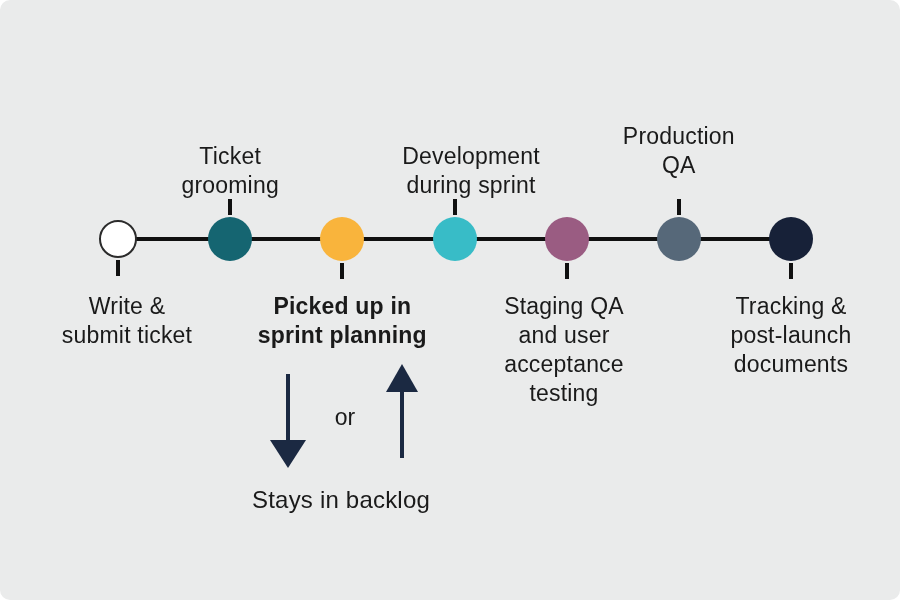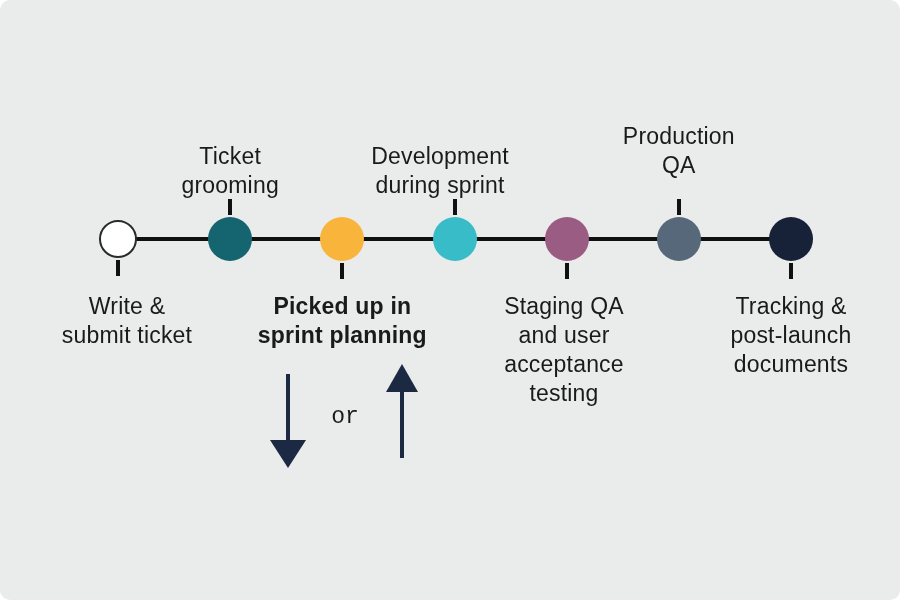--- a/index.html
+++ b/index.html
@@ -53,21 +53,21 @@
       <div class="tick" style="left: 228.167px; height: 16px; background: rgb(16, 16, 16); top: 199px;"></div>
       <div class="node" style="left: 208.167px; top: 217px; height: 44px; width: 44px; background: rgb(21, 101, 113);"></div>
       <div class="node-label" style="left: 115.167px; bottom: 400px;">Ticket
 grooming</div>
       <div class="tick" style="left: 340.333px; height: 16px; background: rgb(16, 16, 16); top: 263px;"></div>
       <div class="node" style="left: 320.333px; top: 217px; height: 44px; width: 44px; background: rgb(249, 180, 60);"></div>
       <div class="node-label" style="left: 227.333px; top: 292px; font-weight: bold;">Picked up in
 sprint planning</div>
       <div class="tick" style="left: 452.5px; height: 16px; background: rgb(16, 16, 16); top: 199px;"></div>
       <div class="node" style="left: 432.5px; top: 217px; height: 44px; width: 44px; background: rgb(56, 188, 199);"></div>
-      <div class="node-label" style="left: 325px; bottom: 400px;">Development
+      <div class="node-label" style="left: 356px; bottom: 400px;">Development
 during sprint</div>
       <div class="tick" style="left: 564.667px; height: 16px; background: rgb(16, 16, 16); top: 263px;"></div>
       <div class="node" style="left: 544.667px; top: 217px; height: 44px; width: 44px; background: rgb(154, 92, 130);"></div>
       <div class="node-label" style="left: 449px; top: 292px;">Staging QA
 and user
 acceptance
 testing</div>
       <div class="tick" style="left: 676.833px; height: 16px; background: rgb(16, 16, 16); top: 199px;"></div>
       <div class="node" style="left: 656.833px; top: 217px; height: 44px; width: 44px; background: rgb(86, 104, 121);"></div>
       <div class="node-label" style="left: 563.833px; bottom: 420px;">Production
@@ -80,14 +80,15 @@
     </div>
 
   <div class="arrow" id="arrow-down" style="left: 270px; top: 374px; width: 36px; height: 94px;">
     <div class="shaft" style="top: 0px; height: 70px; background: rgb(27, 41, 66); left: 50%; transform: translateX(-50%); position: absolute;"></div>
     <div class="head" style="top: 66px; border-left: 18px solid transparent; border-right: 18px solid transparent; border-top: 28px solid rgb(27, 41, 66);"></div>
   </div>
   <div class="arrow" id="arrow-up" style="left: 386px; top: 364px; width: 32px; height: 94px;">
     <div class="shaft" style="top: 24px; height: 70px; background: rgb(27, 41, 66); left: 50%; transform: translateX(-50%); position: absolute;"></div>
     <div class="head" style="top: 0px; border-left: 16px solid transparent; border-right: 16px solid transparent; border-bottom: 28px solid rgb(27, 41, 66);"></div>
   </div>
-  <div class="or-label" id="or-label" style="left: 345px; top: 417px; font-family: Liberation Mono, monospace;">or</div>
+  <div class="or-label" id="or-label" style="left: 345px; top: 417px;">or</div>
+  <div class="backlog-label" id="backlog-label" style="left: 341px; top: 486px;">Stays in backlog</div>
 </div>
 
 </body></html>

